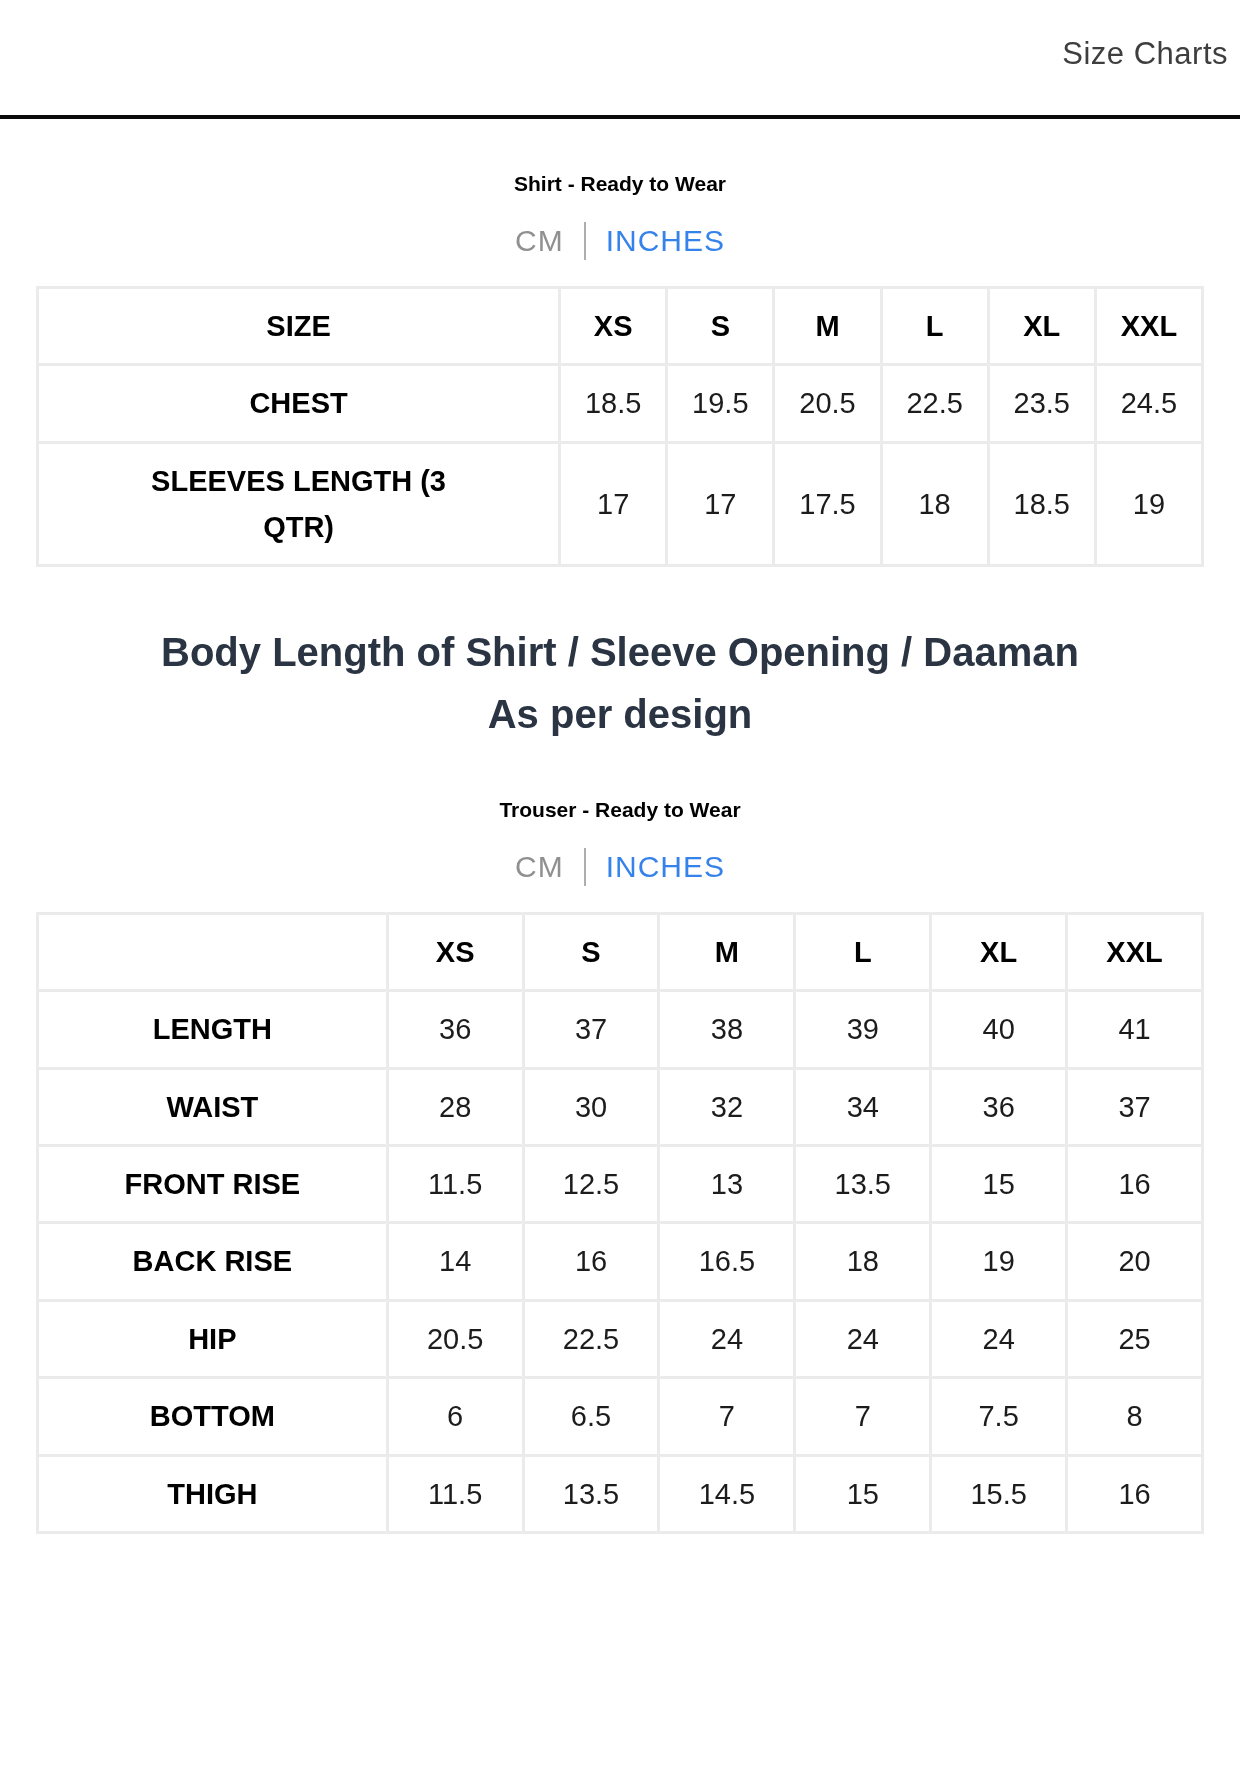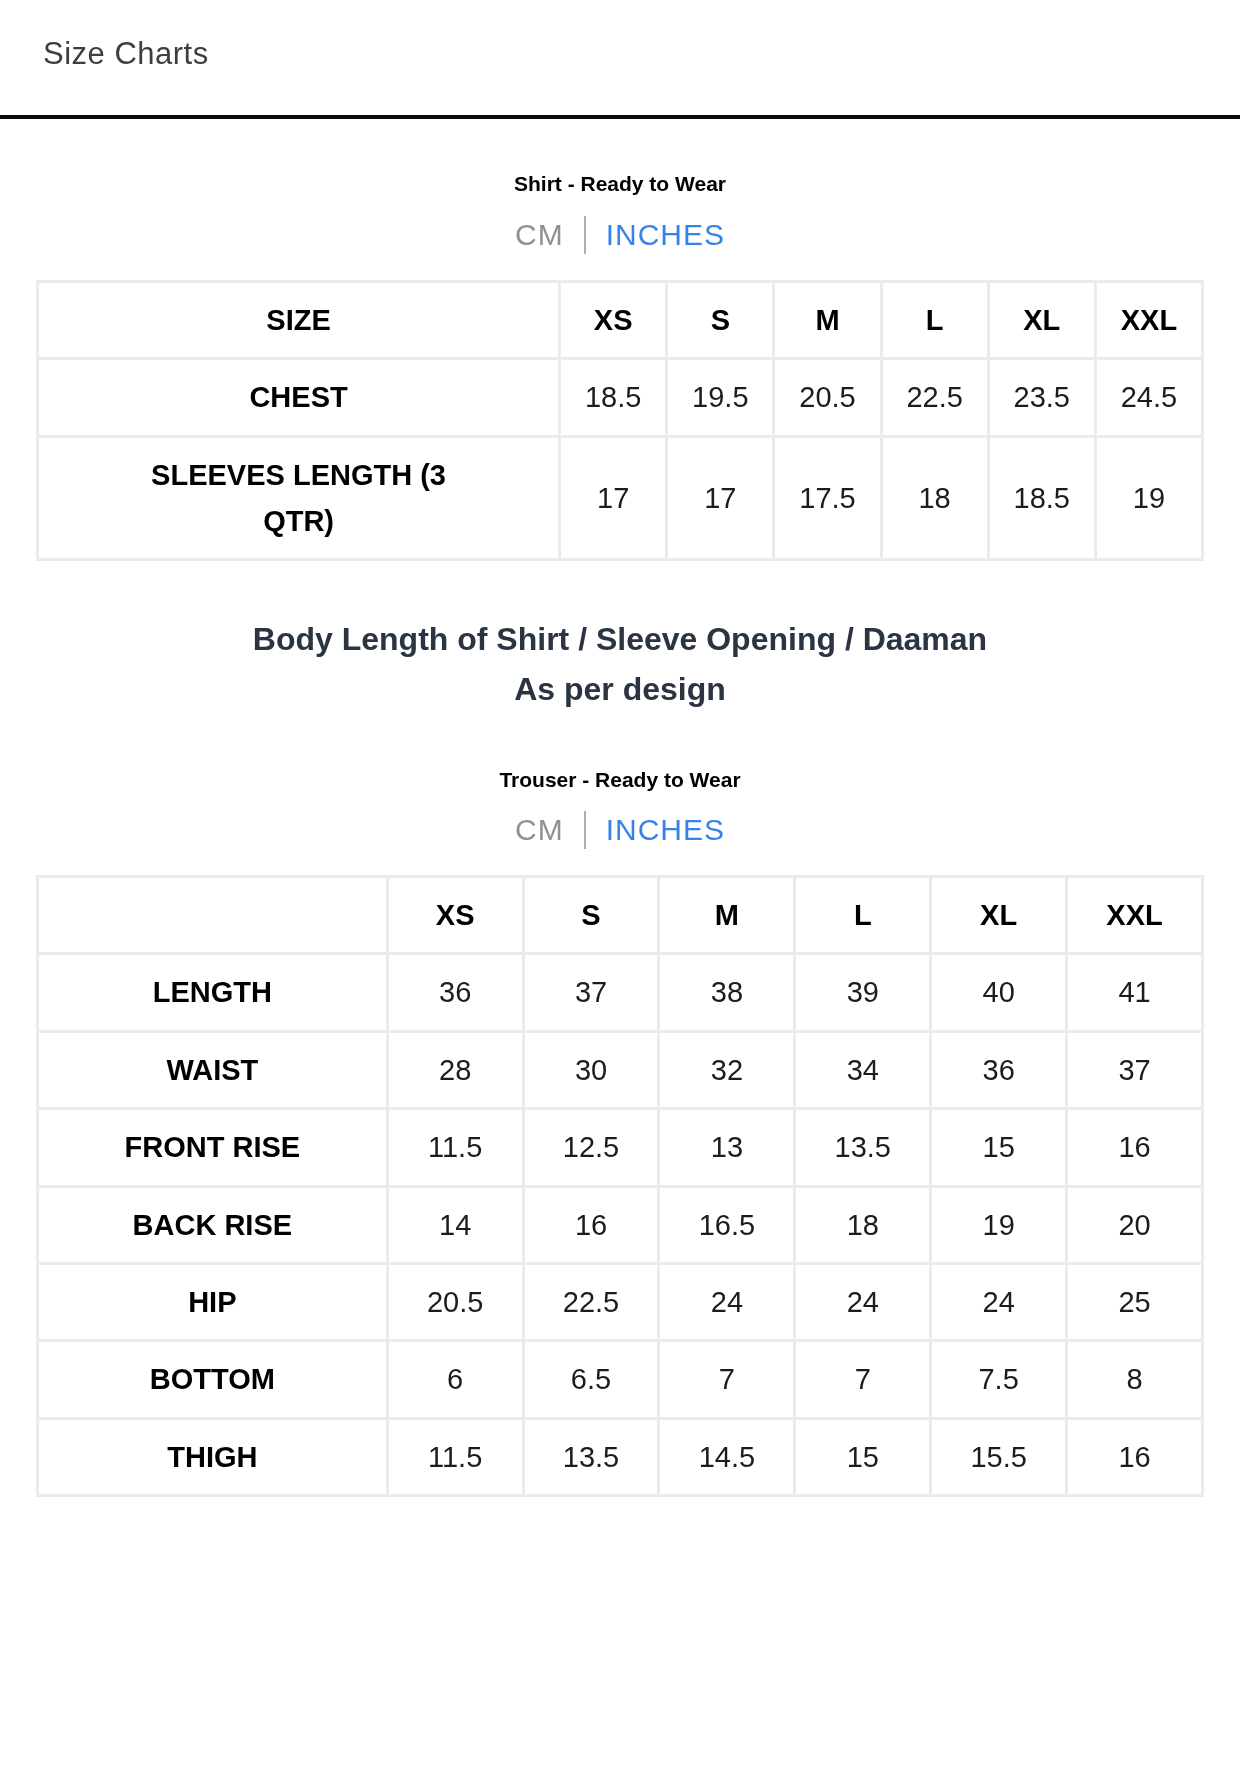--- a/index.html
+++ b/index.html
@@ -11,23 +11,22 @@
   }
   body {
     width: 1240px;
     min-height: 1768px;
     box-sizing: border-box;
     padding-bottom: 80px;
   }
 
   
   .titlebar {
-    padding: 32px 0 40px;
-    text-align: left;
-    margin-left: 43px;
+    padding: 32px 12px 40px;
+    text-align: right;
   }
   .page-title {
     font-size: 31px;
     font-weight: 500;
     color: #3e3e3e;
     letter-spacing: 0.5px;
     line-height: 1.4;
   }
   .top-divider {
     height: 4px;
@@ -45,21 +44,21 @@
     margin: 50px 0 0;
     text-align: center;
     font-size: 21px;
     font-weight: 700;
     color: #000000;
     line-height: 1.45;
   }
 
   
   .units {
-    margin-top: 16px;
+    margin-top: 22px;
     display: flex;
     align-items: center;
     justify-content: center;
     gap: 20px;
     font-size: 30px;
     font-weight: 500;
     letter-spacing: 1px;
   }
   .unit-cm {
     color: #909090;
@@ -105,21 +104,21 @@
     font-weight: 400;
     color: #1c1c1c;
   }
   .shirt-table th:first-child { width: 42.5%; }
   .trouser-table th:first-child { width: 27.7%; }
 
   
   .note {
     margin: 54px auto 0;
     text-align: center;
-    font-size: 32px;
+    font-size: 40px;
     font-weight: 700;
     color: #2a3443;
     line-height: 1.55;
     white-space: pre-line;
   }
 </style>
 </head>
 <body>
 
 <header class="titlebar">

